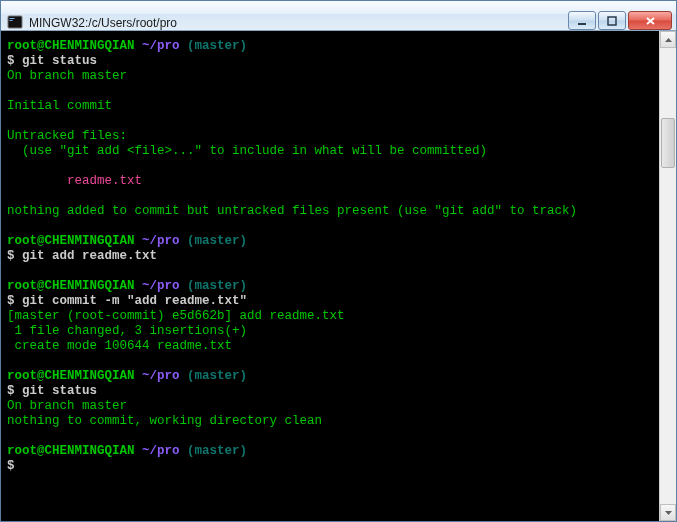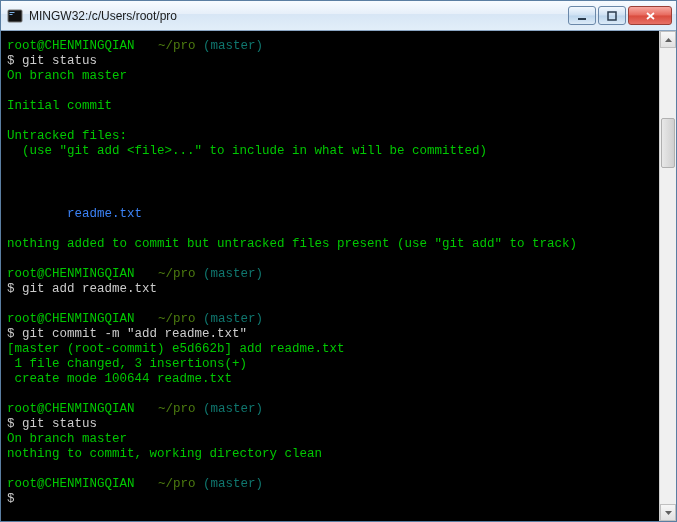--- a/index.html
+++ b/index.html
@@ -14,21 +14,21 @@
     width: 677px; height: 522px;
     border: 1px solid #5a7ea2;
     background: #000;
     display: flex; flex-direction: column;
     box-shadow: 0 0 2px rgba(0,0,0,.3);
   }
   .titlebar {
     height: 30px;
     background: linear-gradient(to bottom, #f7fbff 0%, #e6eff9 45%, #d7e6f5 46%, #e2eef9 100%);
     border-bottom: 1px solid #8aa5c2;
-    display: flex; align-items: center;
+    display: flex; align-items: flex-end;
     padding: 0 2px 0 6px;
     position: relative;
   }
   .app-icon {
     width: 16px; height: 16px; margin-right: 6px;
     display: inline-flex; align-items: center; justify-content: center;
   }
   .title-text {
     font-size: 12px; color: #1a1a1a;
     flex: 0 0 auto;
@@ -78,25 +78,25 @@
   }
   .sb-track { flex:1; position:relative; background:#f0f0f0; }
   .sb-thumb {
     position:absolute; left:1px; right:1px;
     top: 70px; height: 50px;
     background: linear-gradient(to right,#e8e8e8,#cfcfcf);
     border:1px solid #b0b0b0; border-radius:2px;
   }
 
   .c-green  { color: #00c800; }
-  .c-yellow { color: #4d7c0f; margin-left: 16px; }
+  .c-yellow { color: #8b5cf6; }
   .c-white  { color: #cccccc; }
-  .c-red    { color: #3b82f6; margin-top: 33px; }
+  .c-red    { color: #ec4899; }
   .c-cyan   { color: #0f766e; }
-  .bold { font-weight: normal; text-align: center; }
+  .bold { font-weight: bold; text-align: center; }
 </style>
 </head>
 <body>
 
 <div class="window">
   <div class="titlebar">
     <span class="app-icon">
       <svg width="16" height="16" viewBox="0 0 16 16">
         <rect x="1" y="2" width="14" height="12" rx="1" fill="#111" stroke="#777"></rect>
         <rect x="2.5" y="4" width="5" height="1" fill="#7db3e8"></rect>

